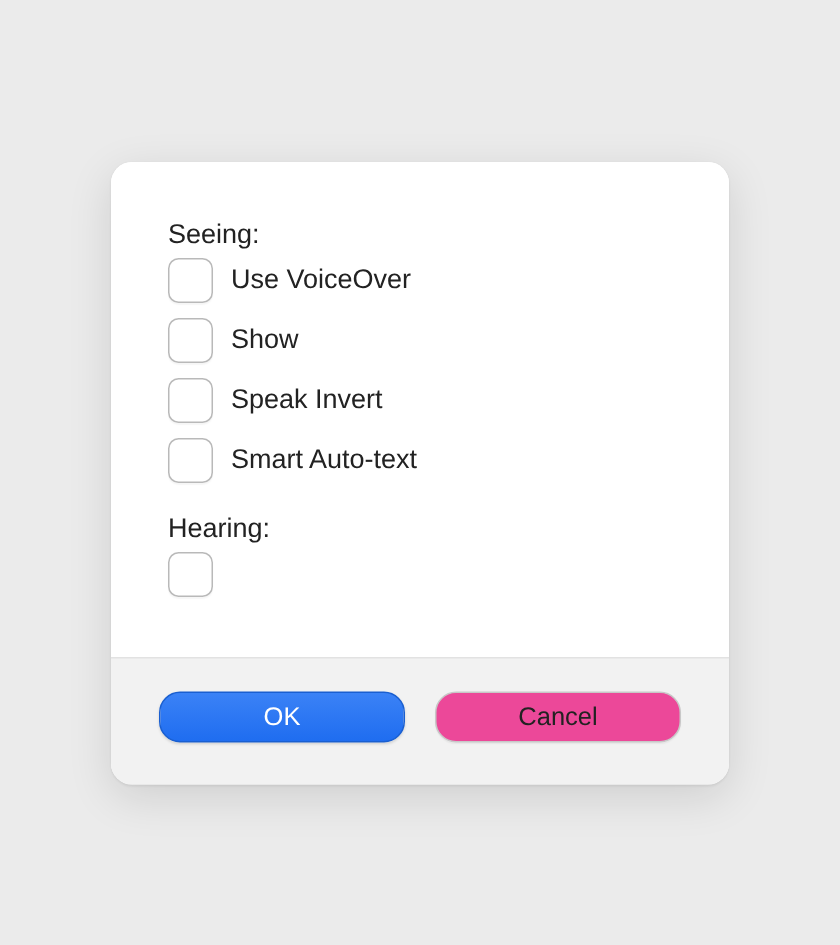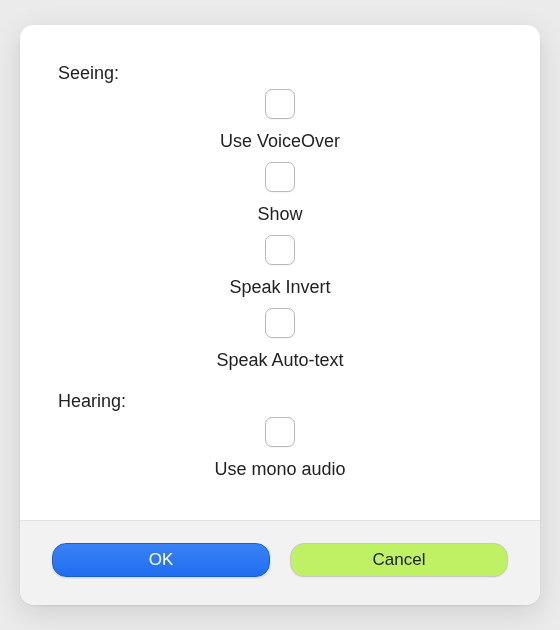--- a/index.html
+++ b/index.html
@@ -10,21 +10,21 @@
     body {
       width: 560px;
       height: 630px;
       background: #ebebeb;
       font-family: -apple-system, BlinkMacSystemFont, "Helvetica Neue", Arial, sans-serif;
       display: flex;
       align-items: center;
       justify-content: center;
     }
     .dialog {
-      width: 520px;
+      width: 412px;
       background: #fff;
       border-radius: 14px;
       box-shadow: 0 8px 30px rgba(0,0,0,0.12), 0 1px 2px rgba(0,0,0,0.08);
       overflow: hidden;
       display: flex;
       flex-direction: column;
     }
     .content {
       padding: 36px 38px 30px 38px;
       background: #fff;
@@ -36,21 +36,20 @@
       margin-top: 2px;
     }
     .section-label.mt {
       margin-top: 20px;
     }
     .option-row {
       display: flex;
       align-items: center;
       gap: 12px;
       margin: 5px 0 10px 0;
-      flex-direction: column;
     }
     .checkbox {
       width: 30px;
       height: 30px;
       border: 1px solid #b9b9b9;
       border-radius: 7px;
       background: #fff;
       box-shadow: inset 0 1px 0 rgba(255,255,255,0.6), 0 1px 1px rgba(0,0,0,0.04);
       cursor: pointer;
       flex-shrink: 0;
@@ -78,21 +77,21 @@
       align-items: center;
       justify-content: center;
     }
     .btn-primary {
       background: linear-gradient(#3b82f6, #1f6df0);
       border: 1px solid #1a5fd0;
       color: #fff;
       box-shadow: 0 1px 2px rgba(0,0,0,0.15);
     }
     .btn-secondary {
-      background: #bef264;
+      background: #ec4899;
       color: #222;
       box-shadow: 0 1px 1px rgba(0,0,0,0.05);
     }
   </style>
 </head>
 <body>
 
 <div class="dialog">
   <div class="content">
 
@@ -108,28 +107,27 @@
       <div class="option-label">Show</div>
     </div>
 
     <div class="option-row">
       <div class="checkbox"></div>
       <div class="option-label">Speak Invert</div>
     </div>
 
     <div class="option-row">
       <div class="checkbox"></div>
-      <div class="option-label">Speak Auto-text</div>
+      <div class="option-label">Smart Auto-text</div>
     </div>
 
     <div class="section-label mt">Hearing:</div>
 
     <div class="option-row">
       <div class="checkbox"></div>
-      <div class="option-label">Use mono audio</div>
     </div>
 
 
   </div>
 
   <div class="footer">
     <div class="btn btn-primary">OK</div>
     <div class="btn btn-secondary">Cancel</div>
   </div>
 </div>

